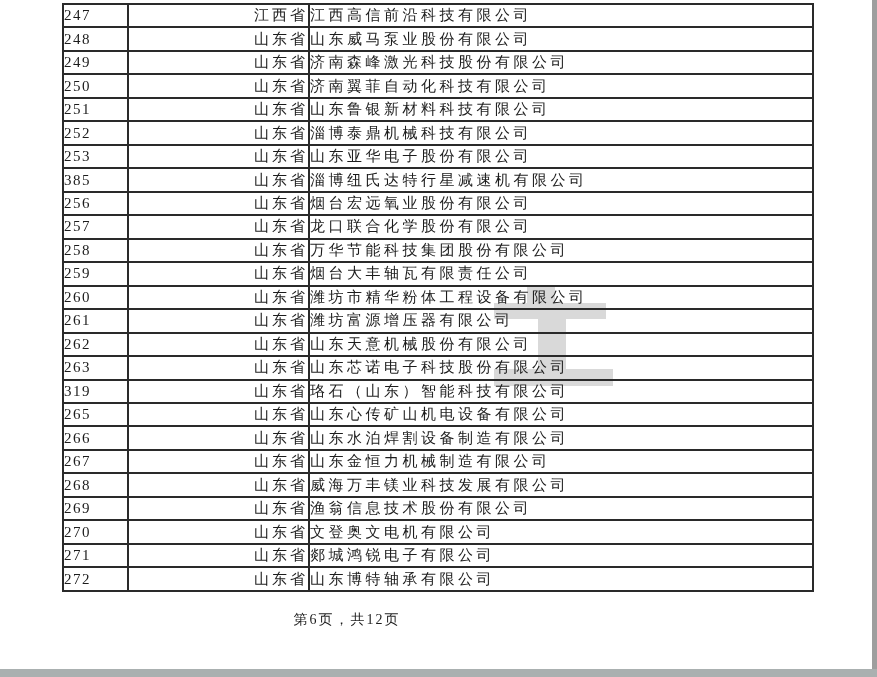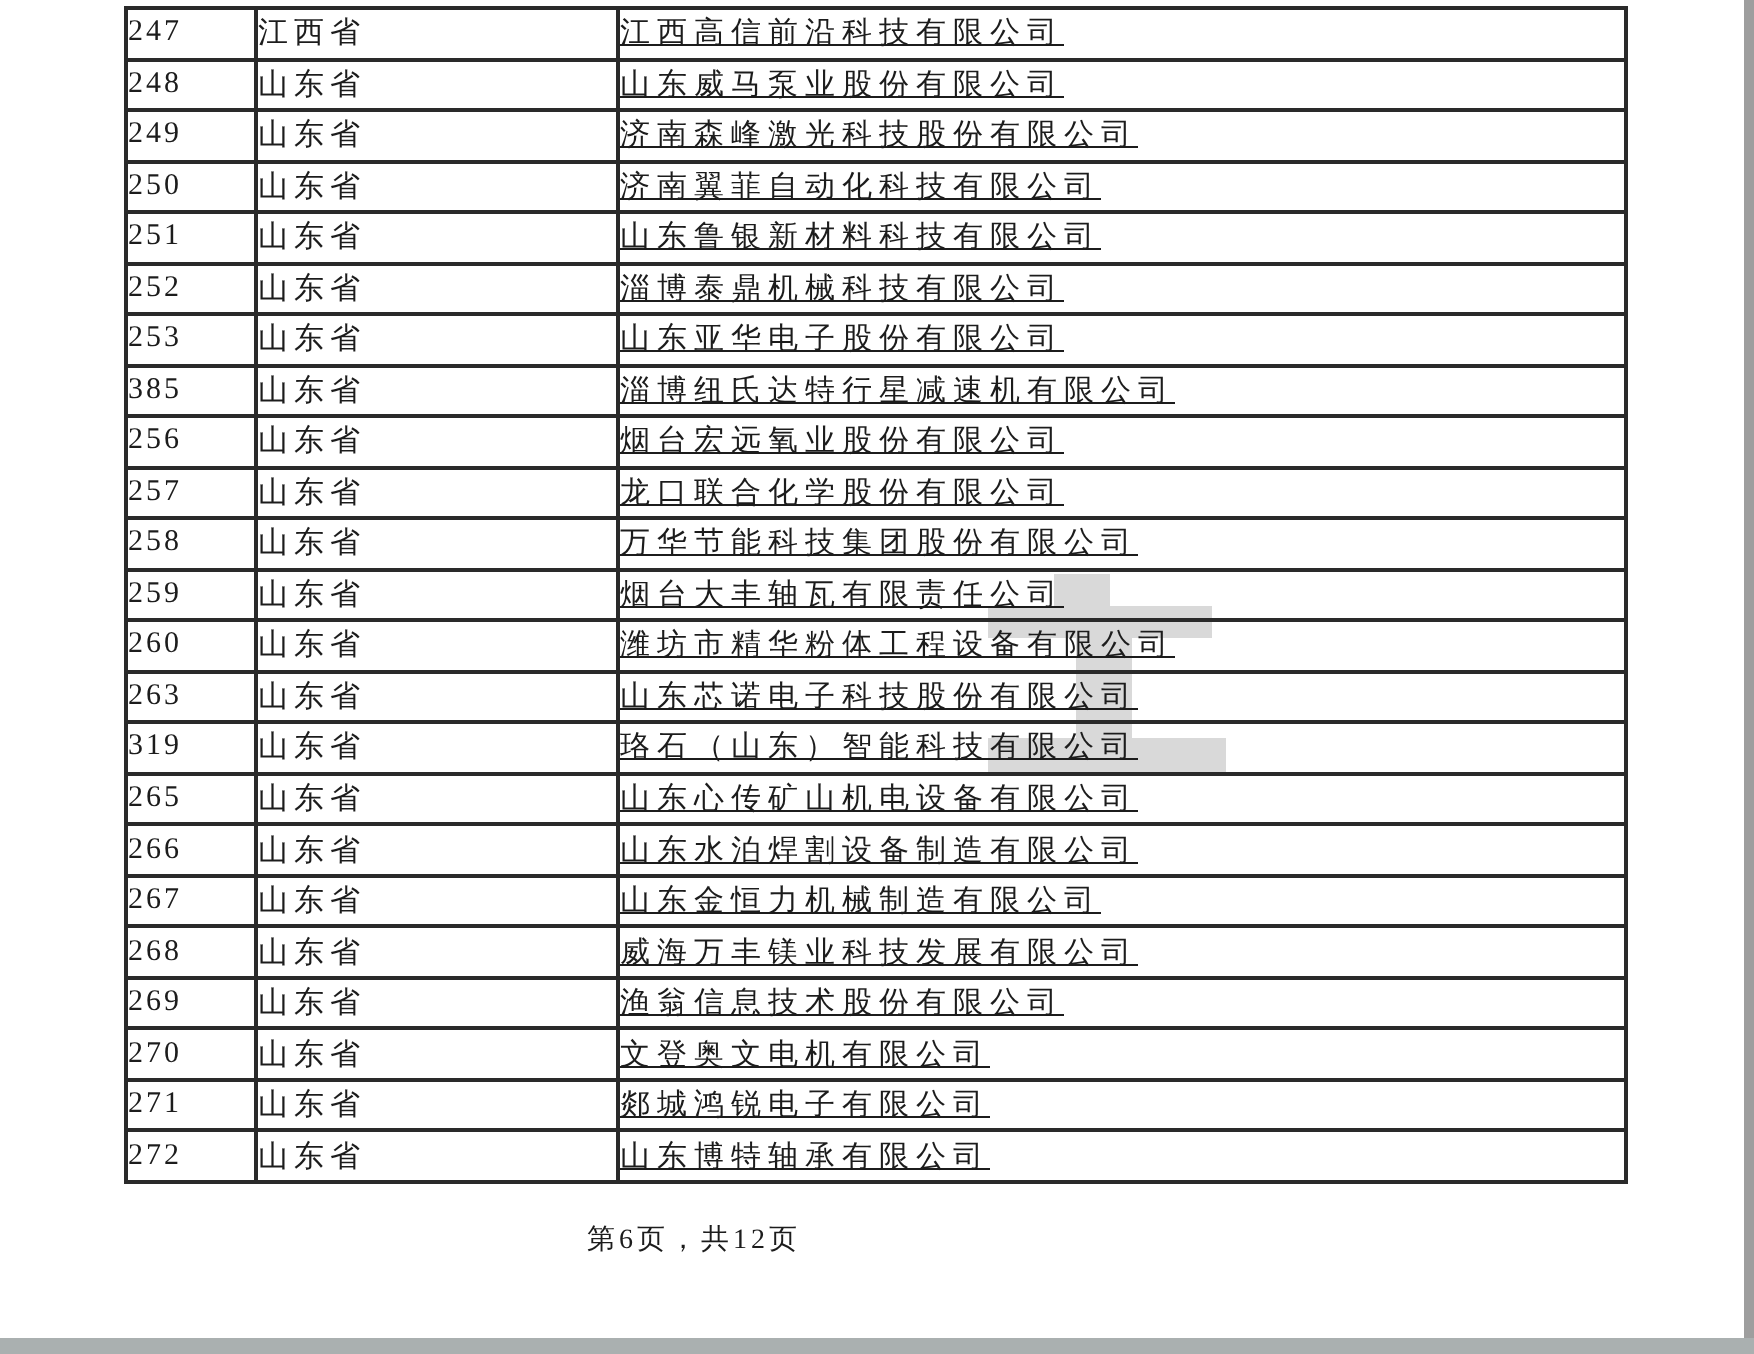--- a/index.html
+++ b/index.html
@@ -37,22 +37,22 @@
   table.company-table td {
     border: 2px solid #2a2a2a;
     font-size: 15px;
     color: #1c1c1c;
     padding: 0;
     white-space: nowrap;
     overflow: hidden;
     background: transparent;
   }
   td.no       { width: 65px;  text-align: left; letter-spacing: 1.5px; }
-  td.province { width: 181px; text-align: left; letter-spacing: 3px; }
-  td.company  { width: 504px; text-align: left; padding-left: 7px; letter-spacing: 3.5px; text-decoration: underline; }
+  td.province { width: 181px; text-align: right; letter-spacing: 3px; }
+  td.company  { width: 504px; text-align: left; padding-left: 7px; letter-spacing: 3.5px; }
 
   .footer {
     position: absolute;
     left: 0;
     top: 611px;
     width: 694px;
     text-align: center;
     font-size: 14px;
     color: #1c1c1c;
     letter-spacing: 2px;
@@ -155,20 +155,30 @@
           <td class="no">259</td>
           <td class="province">山东省</td>
           <td class="company">烟台大丰轴瓦有限责任公司</td>
         </tr>
         <tr>
           <td class="no">260</td>
           <td class="province">山东省</td>
           <td class="company">潍坊市精华粉体工程设备有限公司</td>
         </tr>
         <tr>
+          <td class="no">261</td>
+          <td class="province">山东省</td>
+          <td class="company">潍坊富源增压器有限公司</td>
+        </tr>
+        <tr>
+          <td class="no">262</td>
+          <td class="province">山东省</td>
+          <td class="company">山东天意机械股份有限公司</td>
+        </tr>
+        <tr>
           <td class="no">263</td>
           <td class="province">山东省</td>
           <td class="company">山东芯诺电子科技股份有限公司</td>
         </tr>
         <tr>
           <td class="no">319</td>
           <td class="province">山东省</td>
           <td class="company">珞石（山东）智能科技有限公司</td>
         </tr>
         <tr>

